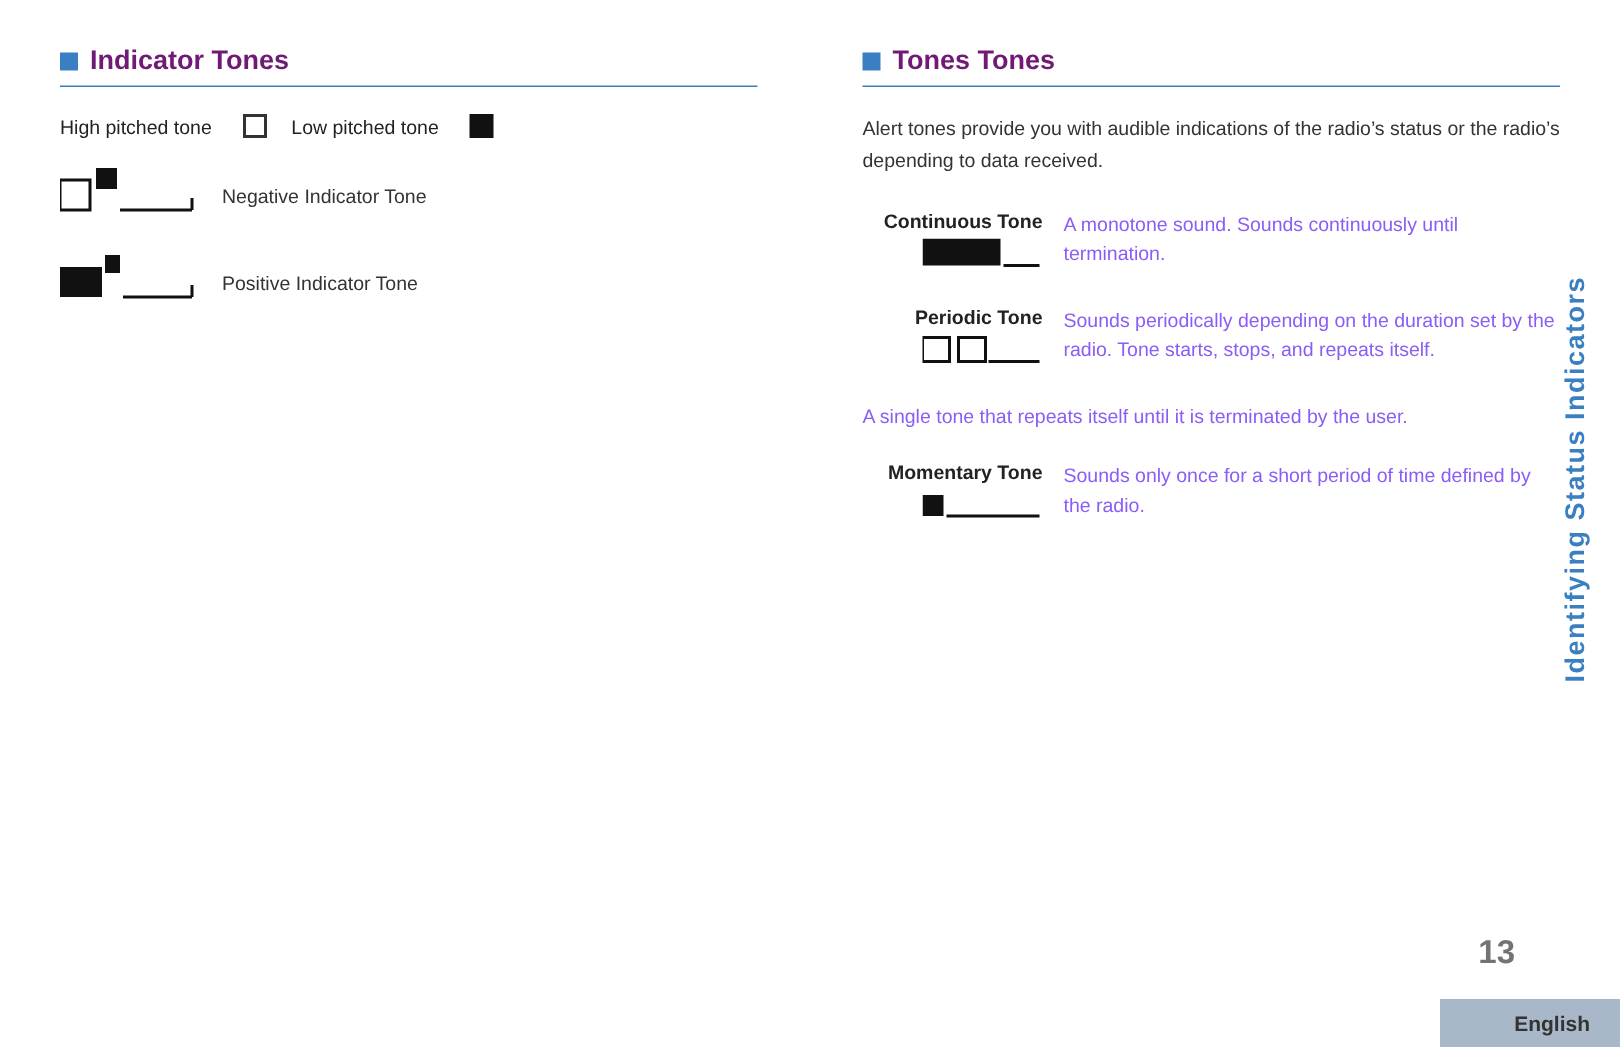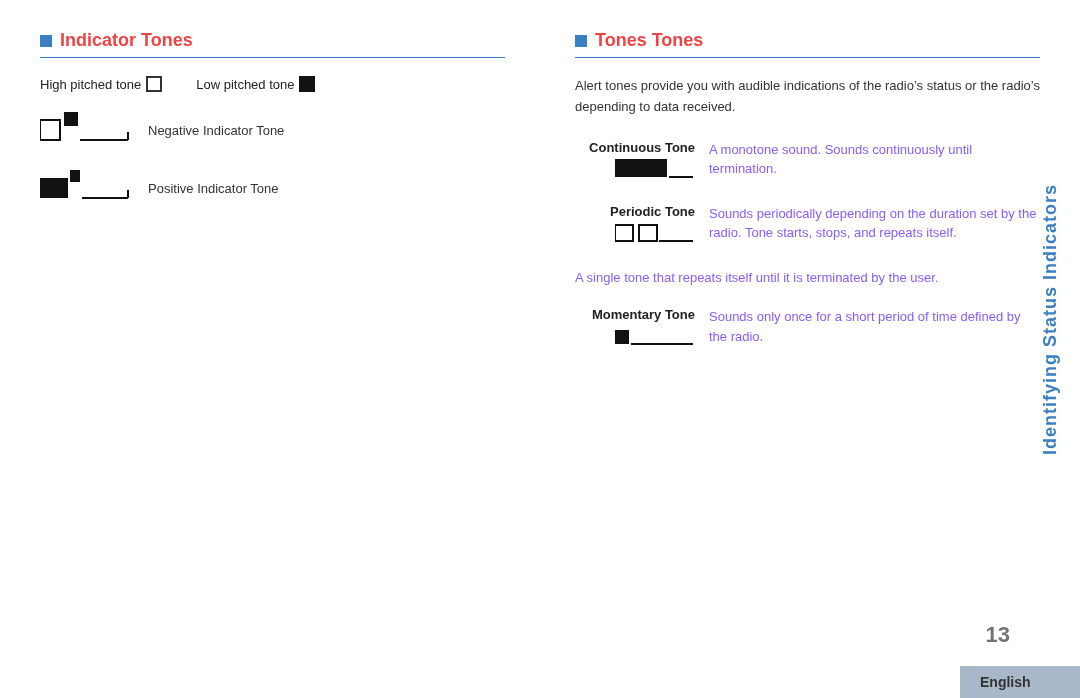--- a/index.html
+++ b/index.html
@@ -56,21 +56,21 @@
     .footer-english {
       position: absolute;
       bottom: 0;
       right: 0;
       background: #a8b8c8;
       color: #333;
       font-size: 14px;
       font-weight: bold;
       padding: 8px 20px;
       min-width: 120px;
-      text-align: left;
+      text-align: right;
     }
 
     
     .columns {
       display: flex;
       gap: 40px;
       height: 100%;
     }
 
     .left-col {
@@ -92,41 +92,41 @@
     }
     .section-header .blue-square {
       width: 12px;
       height: 12px;
       background: #3a7fc1;
       flex-shrink: 0;
     }
     .section-header h2 {
       font-size: 18px;
       font-weight: bold;
-      color: #ef4444;
+      color: #701a75;
     }
     .section-divider {
       border: none;
       border-top: 1.5px solid #3a7fc1;
       margin-bottom: 18px;
     }
 
     
     .legend-row {
       display: flex;
       align-items: center;
       gap: 6px;
       margin-bottom: 20px;
       font-size: 13px;
     }
     .legend-item {
       display: flex;
       align-items: center;
-      gap: 5px;
-      margin-right: 28px;
+      gap: 21px;
+      margin-right: 10px;
     }
     .box-outline {
       width: 16px;
       height: 16px;
       border: 2px solid #333;
       background: #fff;
       flex-shrink: 0;
     }
     .box-filled {
       width: 16px;

